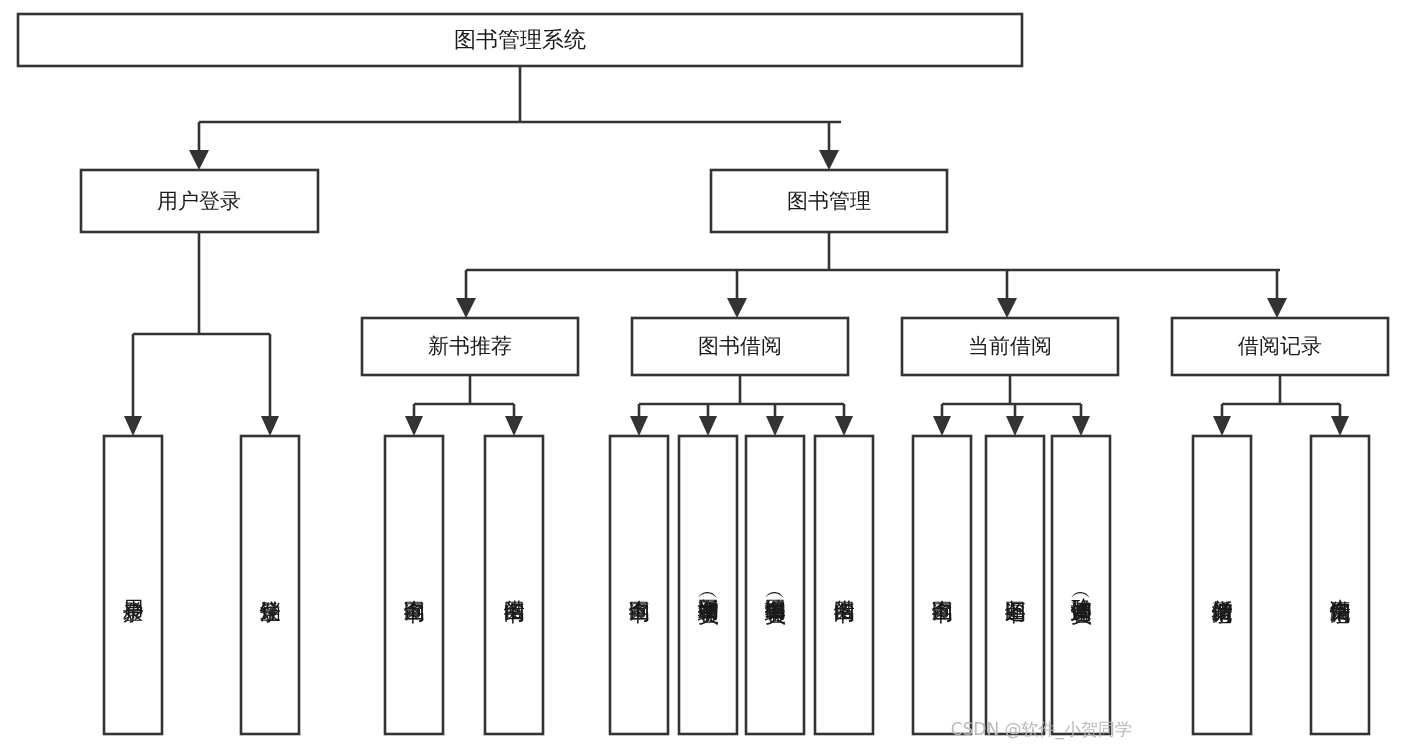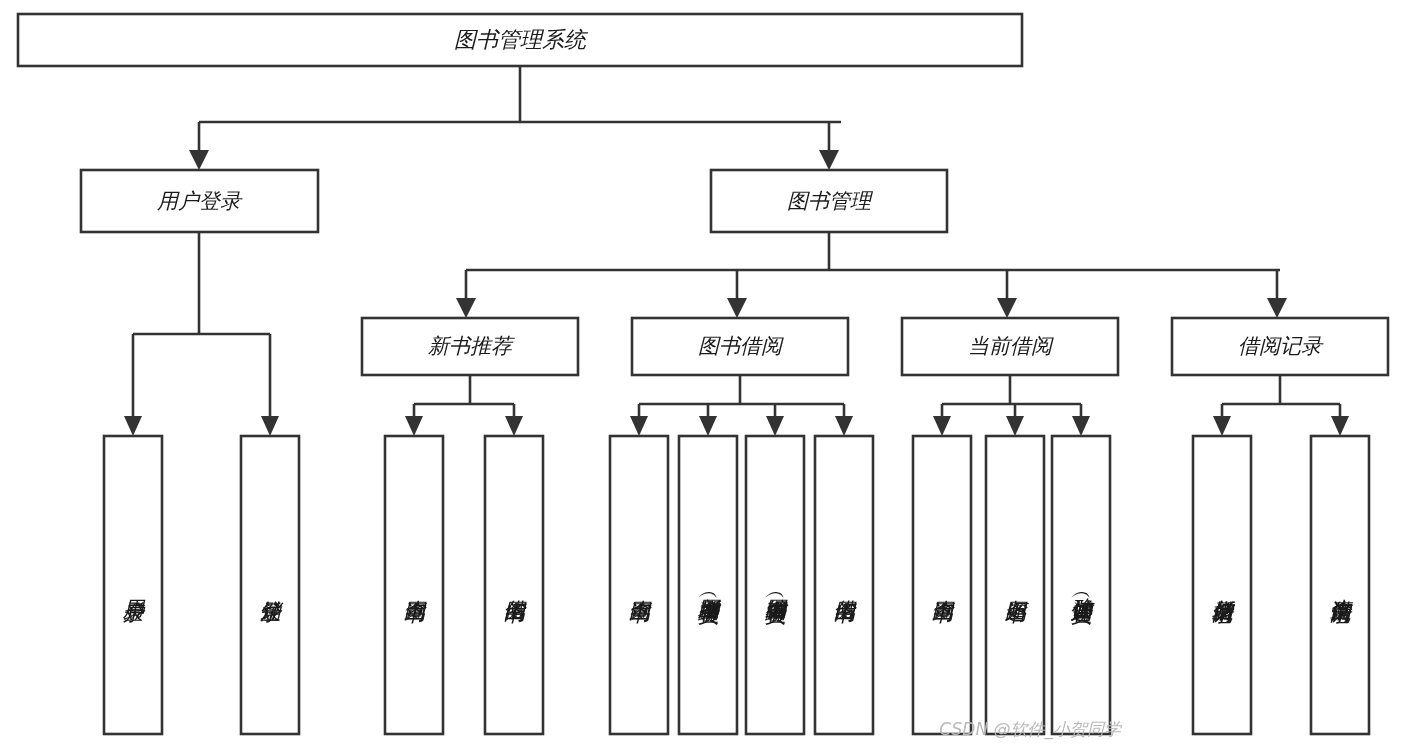--- a/index.html
+++ b/index.html
@@ -11,21 +11,20 @@
     width: 1405px;
     height: 747px;
     font-family: "DejaVu Sans", "Liberation Sans", sans-serif;
     overflow: hidden;
     position: relative;
   }
   #diagram-root {
     position: relative;
     width: 1140px;
     height: 747px;
-    font-style: italic;
   }
   svg.flow {
     position: absolute;
     top: 0;
     left: 0;
     width: 1405px;
     height: 747px;
   }
   .node-box {
     fill: #ffffff;
@@ -63,21 +62,21 @@
     line-height: 1.06;
     letter-spacing: 1px;
     display: flex;
     align-items: center;
     justify-content: center;
     white-space: nowrap;
     pointer-events: none;
   }
   .watermark {
     position: absolute;
-    right: 19px;
+    right: 8px;
     bottom: 6px;
     font-family: "DejaVu Sans", "Liberation Sans", sans-serif;
     font-size: 17px;
     color: #b9b9b9;
     white-space: nowrap;
     pointer-events: none;
   }
 </style>
 </head>
 <body>

